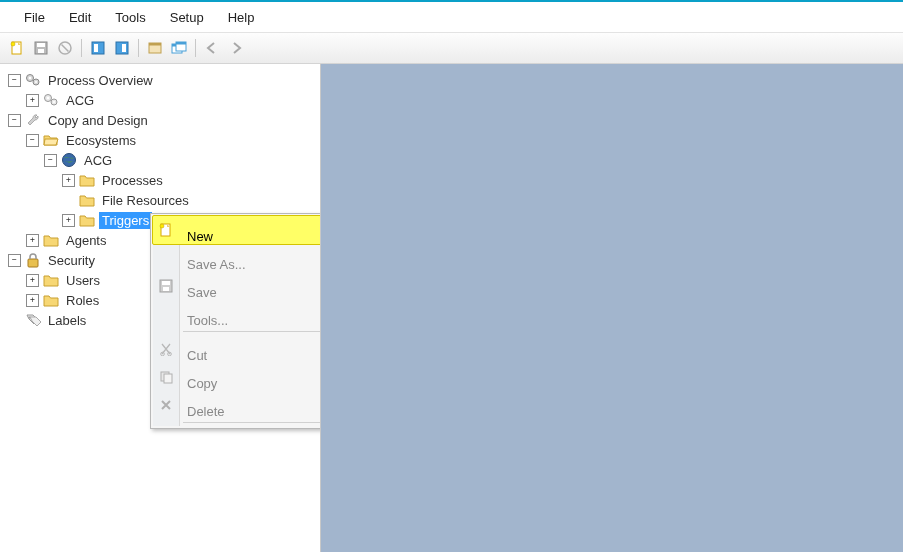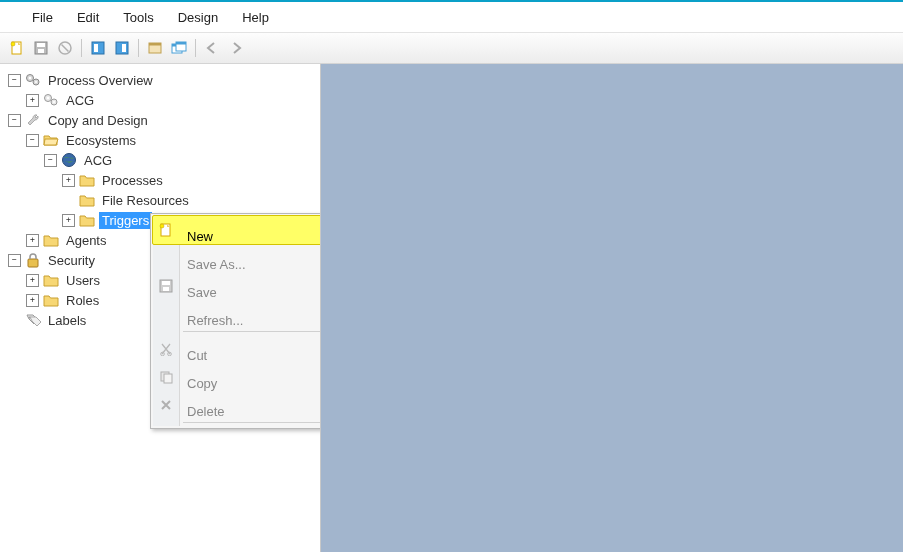--- a/index.html
+++ b/index.html
@@ -17,21 +17,21 @@
     display: flex;
     flex-direction: column;
     height: 100%;
     border-top: 2px solid #0aa0c8;
   }
   
   .menu-bar {
     display: flex;
     align-items: center;
     height: 26px;
-    padding: 2px 20px;
+    padding: 2px 12px;
     background: #fff;
     border-bottom: 1px solid #e3e3e3;
   }
   .menu-item {
     padding: 3px 12px;
     cursor: default;
     color: #222;
   }
   
   .toolbar {
@@ -183,21 +183,21 @@
 </style>
 </head>
 <body>
 
 <div class="app">
 
   <div class="menu-bar">
     <div class="menu-item">File</div>
     <div class="menu-item">Edit</div>
     <div class="menu-item">Tools</div>
-    <div class="menu-item">Design</div>
+    <div class="menu-item">Setup</div>
     <div class="menu-item">Help</div>
   </div>
 
   <div class="toolbar">
     <div class="tb-btn">
       <span>
         <svg width="14" height="14">
             <rect x="2" y="1" width="9" height="12" fill="#fff" stroke="#d8a800"></rect>
             <path d="M8 1 L11 4 L8 4 Z" fill="#f0d070"></path>
             <circle cx="3" cy="3" r="2" fill="#ffe900" stroke="#c0a000" stroke-width="0.5"></circle>
@@ -456,21 +456,21 @@
             <svg width="14" height="14">
                 <rect x="1" y="1" width="12" height="12" fill="#cfcfcf" stroke="#a2a2a2"></rect>
                 <rect x="3" y="2" width="8" height="4" fill="#fff"></rect>
                 <rect x="4" y="8" width="6" height="4" fill="#fff"></rect>
               </svg>
           </span>
           <span>Save</span>
         </div>
 
         <div class="ctx-item">
-          <span>Refresh...</span>
+          <span>Tools...</span>
         </div>
 
         <div class="ctx-sep"></div>
 
         <div class="ctx-item">
           <span class="cic">
             <svg width="14" height="14">
                 <path d="M3 2 L11 12 M11 2 L3 12" stroke="#b8b8b8" stroke-width="1.3"></path>
                 <circle cx="3.5" cy="12" r="1.8" fill="none" stroke="#b8b8b8"></circle>
                 <circle cx="10.5" cy="12" r="1.8" fill="none" stroke="#b8b8b8"></circle>

